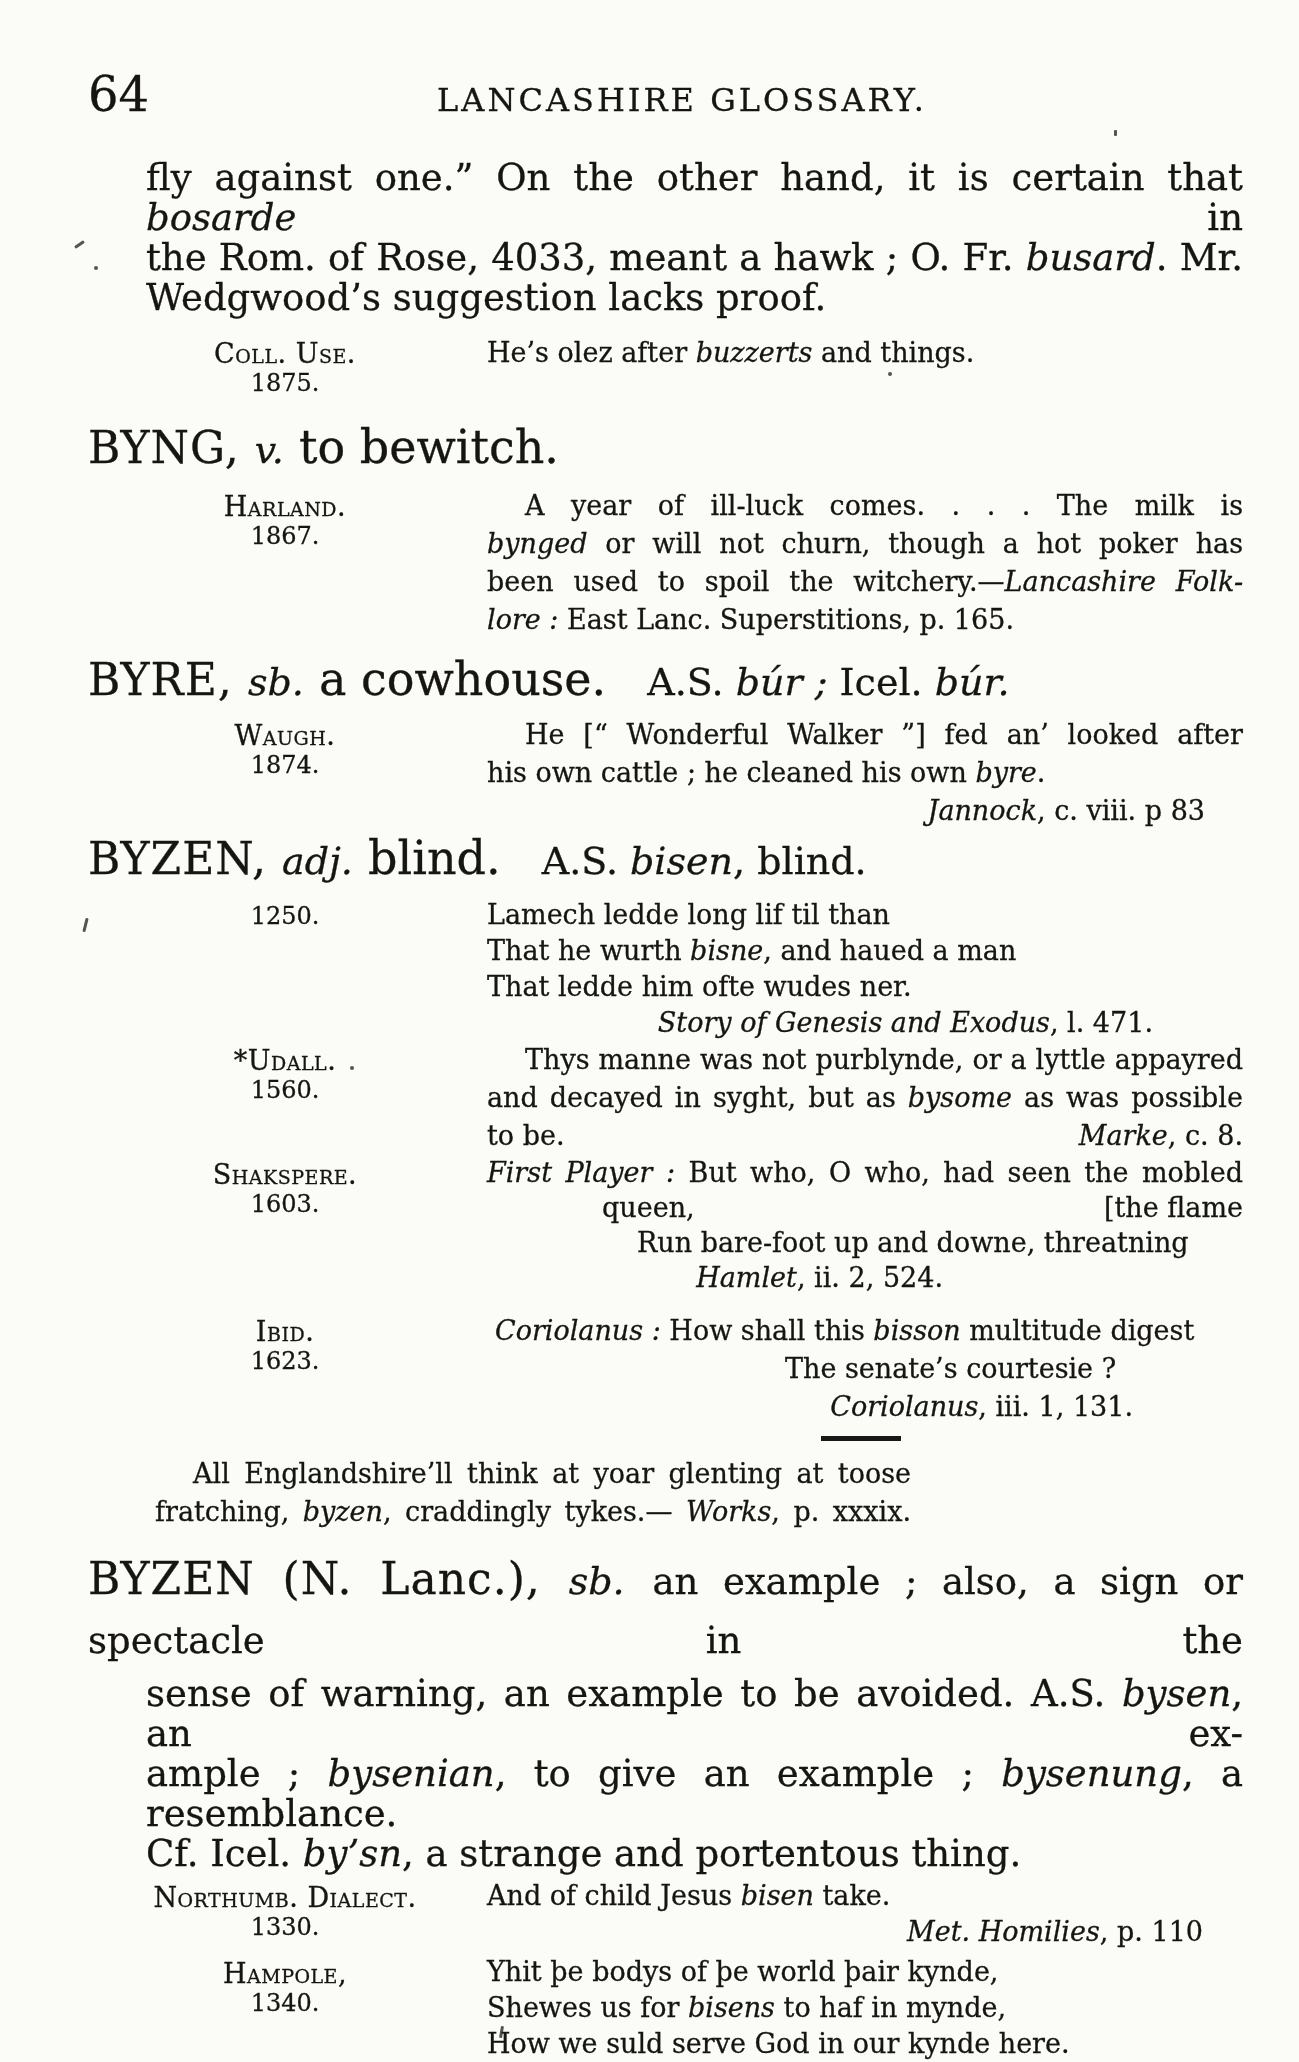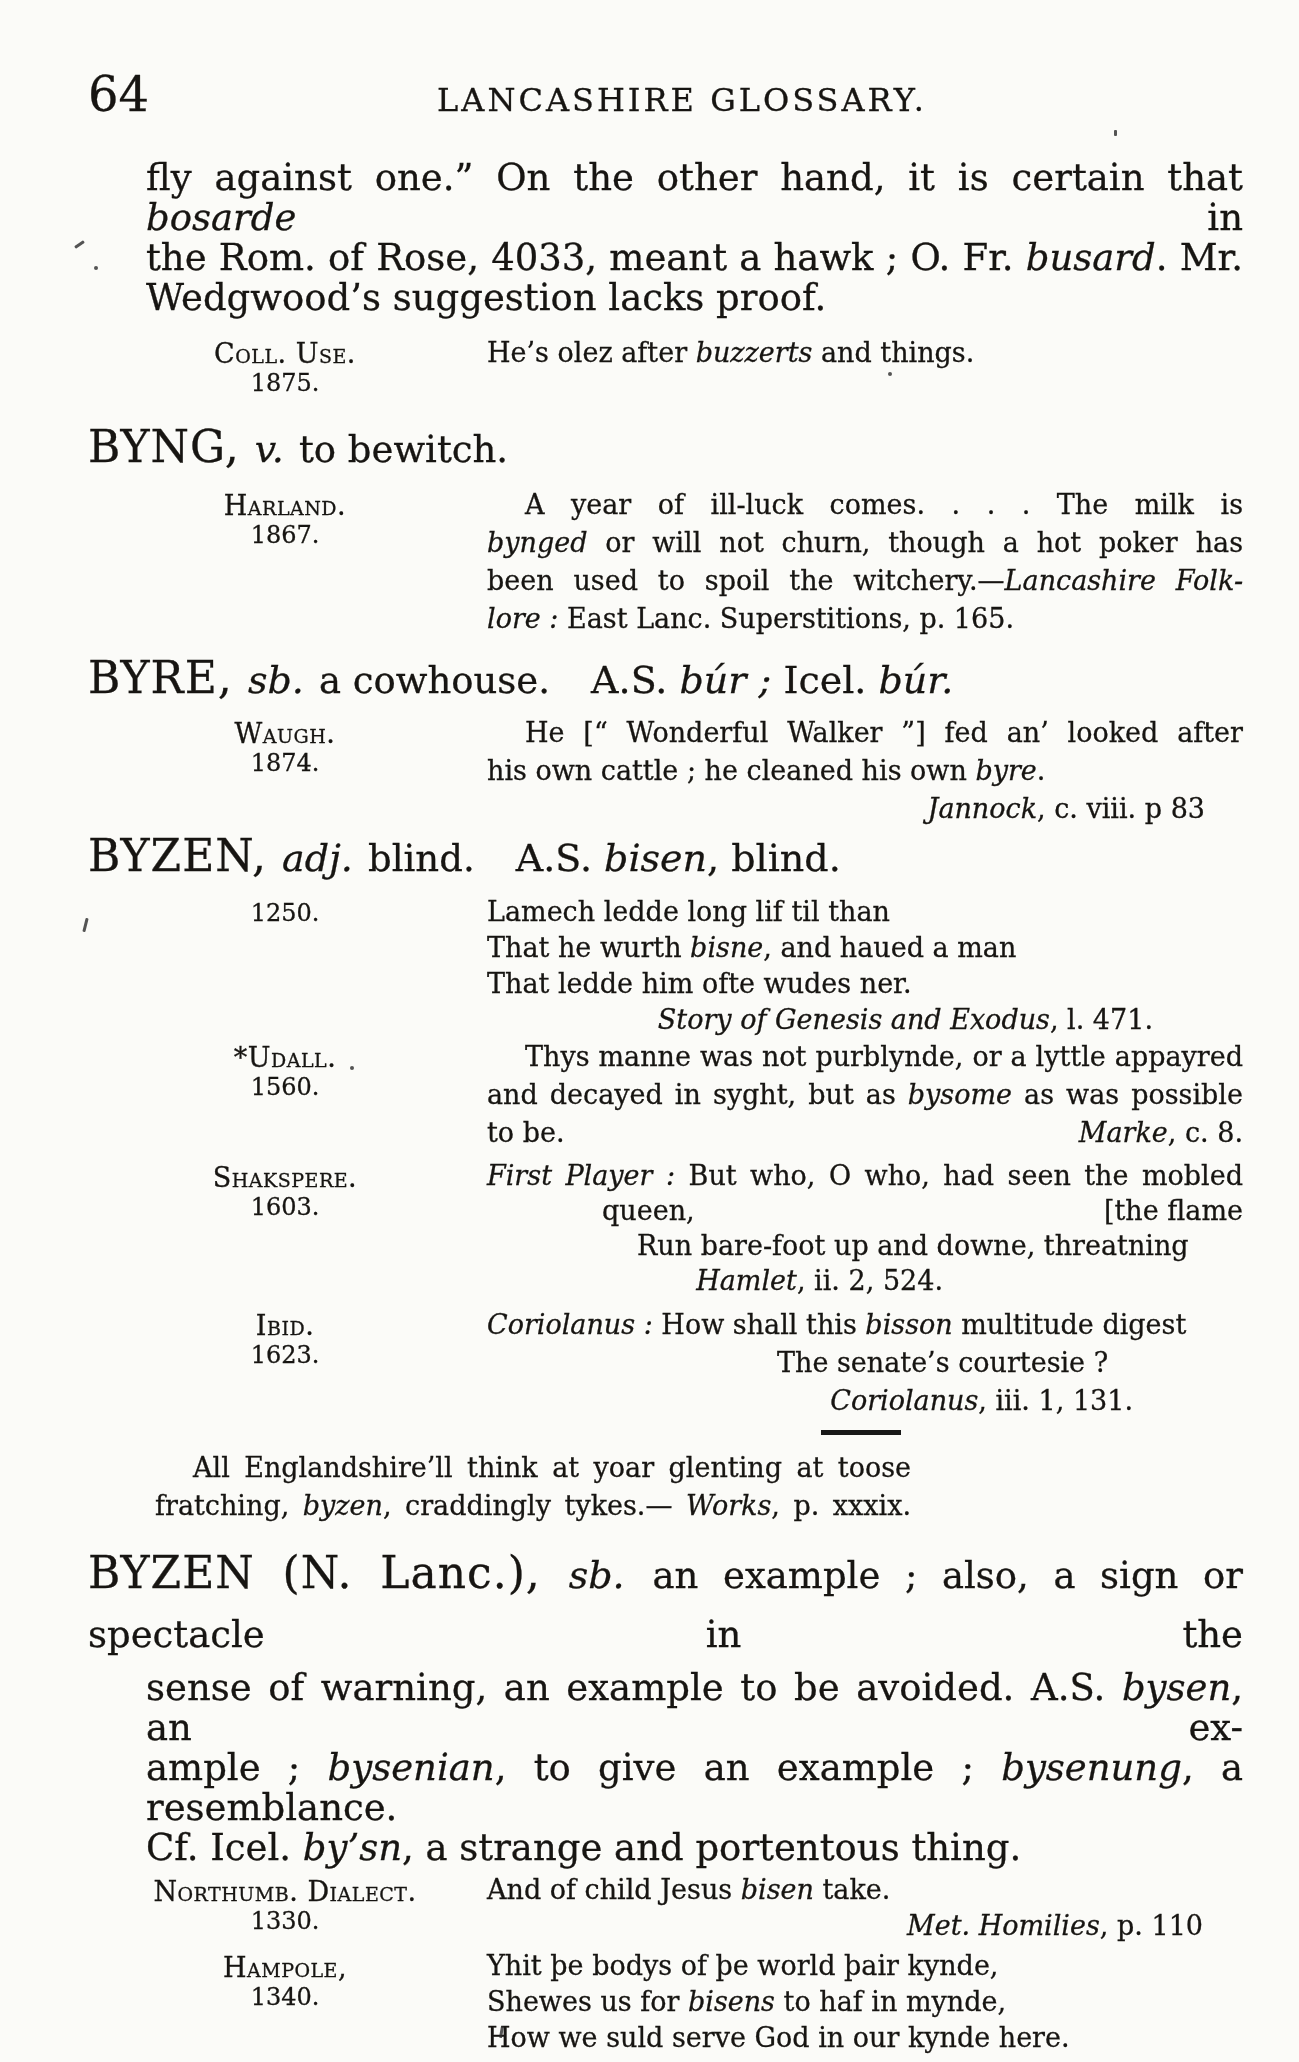--- a/index.html
+++ b/index.html
@@ -34,35 +34,35 @@
   .qcol.tight { line-height:36px; }
   .qcol.shak  { line-height:35px; }
   .ql { min-height:1em; }
   .src { text-align:right; }
   .split { display:flex; justify-content:space-between; }
 
   
   .entry { line-height:52px; }
   .hw   { font-size:44px; letter-spacing:1px; }
   .pos  { font-style:italic; font-size:38px; margin-left:10px; }
-  .def  { font-size:37px; margin-left:10px; }
+  .def  { font-size:46px; margin-left:10px; }
   .etym { font-size:38px; margin-left:36px; }
   .entry-cont { margin-left:58px; width:1097px; font-size:37px; line-height:40px; }
   .e-line1 { width:1155px; }
   .e-line1 .rest { font-size:37px; margin-left:10px; }
   .b-colluse    { margin-top:16px; }
   .b-byng       { margin-top:24px; }
   .b-harland    { margin-top:3px;  }
   .b-byre       { margin-top:14px; }
   .b-waughbyre  { margin-top:0px;  }
   .b-byzenadj   { margin-top:2px;  }
   .b-1250       { margin-top:2px;justify-content:center;  }
   .b-udall      {  }
-  .b-shak       { margin-top:6px;justify-content:flex-end;  }
-  .b-ibid       { margin-top:8px;  }
+  .b-shak       { margin-top:0;justify-content:flex-end;  }
+  .b-ibid       { margin-top:17px;gap:8px;  }
   .b-collier    { margin-top:14px; }
   .b-byzensb    { margin-top:22px; }
   .b-northumb   { margin-top:4px;  }
   .b-hampole    { margin-top:4px;  }
 
   
   .pl-queen { padding-left:115px; }
   .pl-run   { padding-left:150px; }
   .pl-sen   { padding-left:290px; }
   .pr-jan8  { padding-right:38px; }

